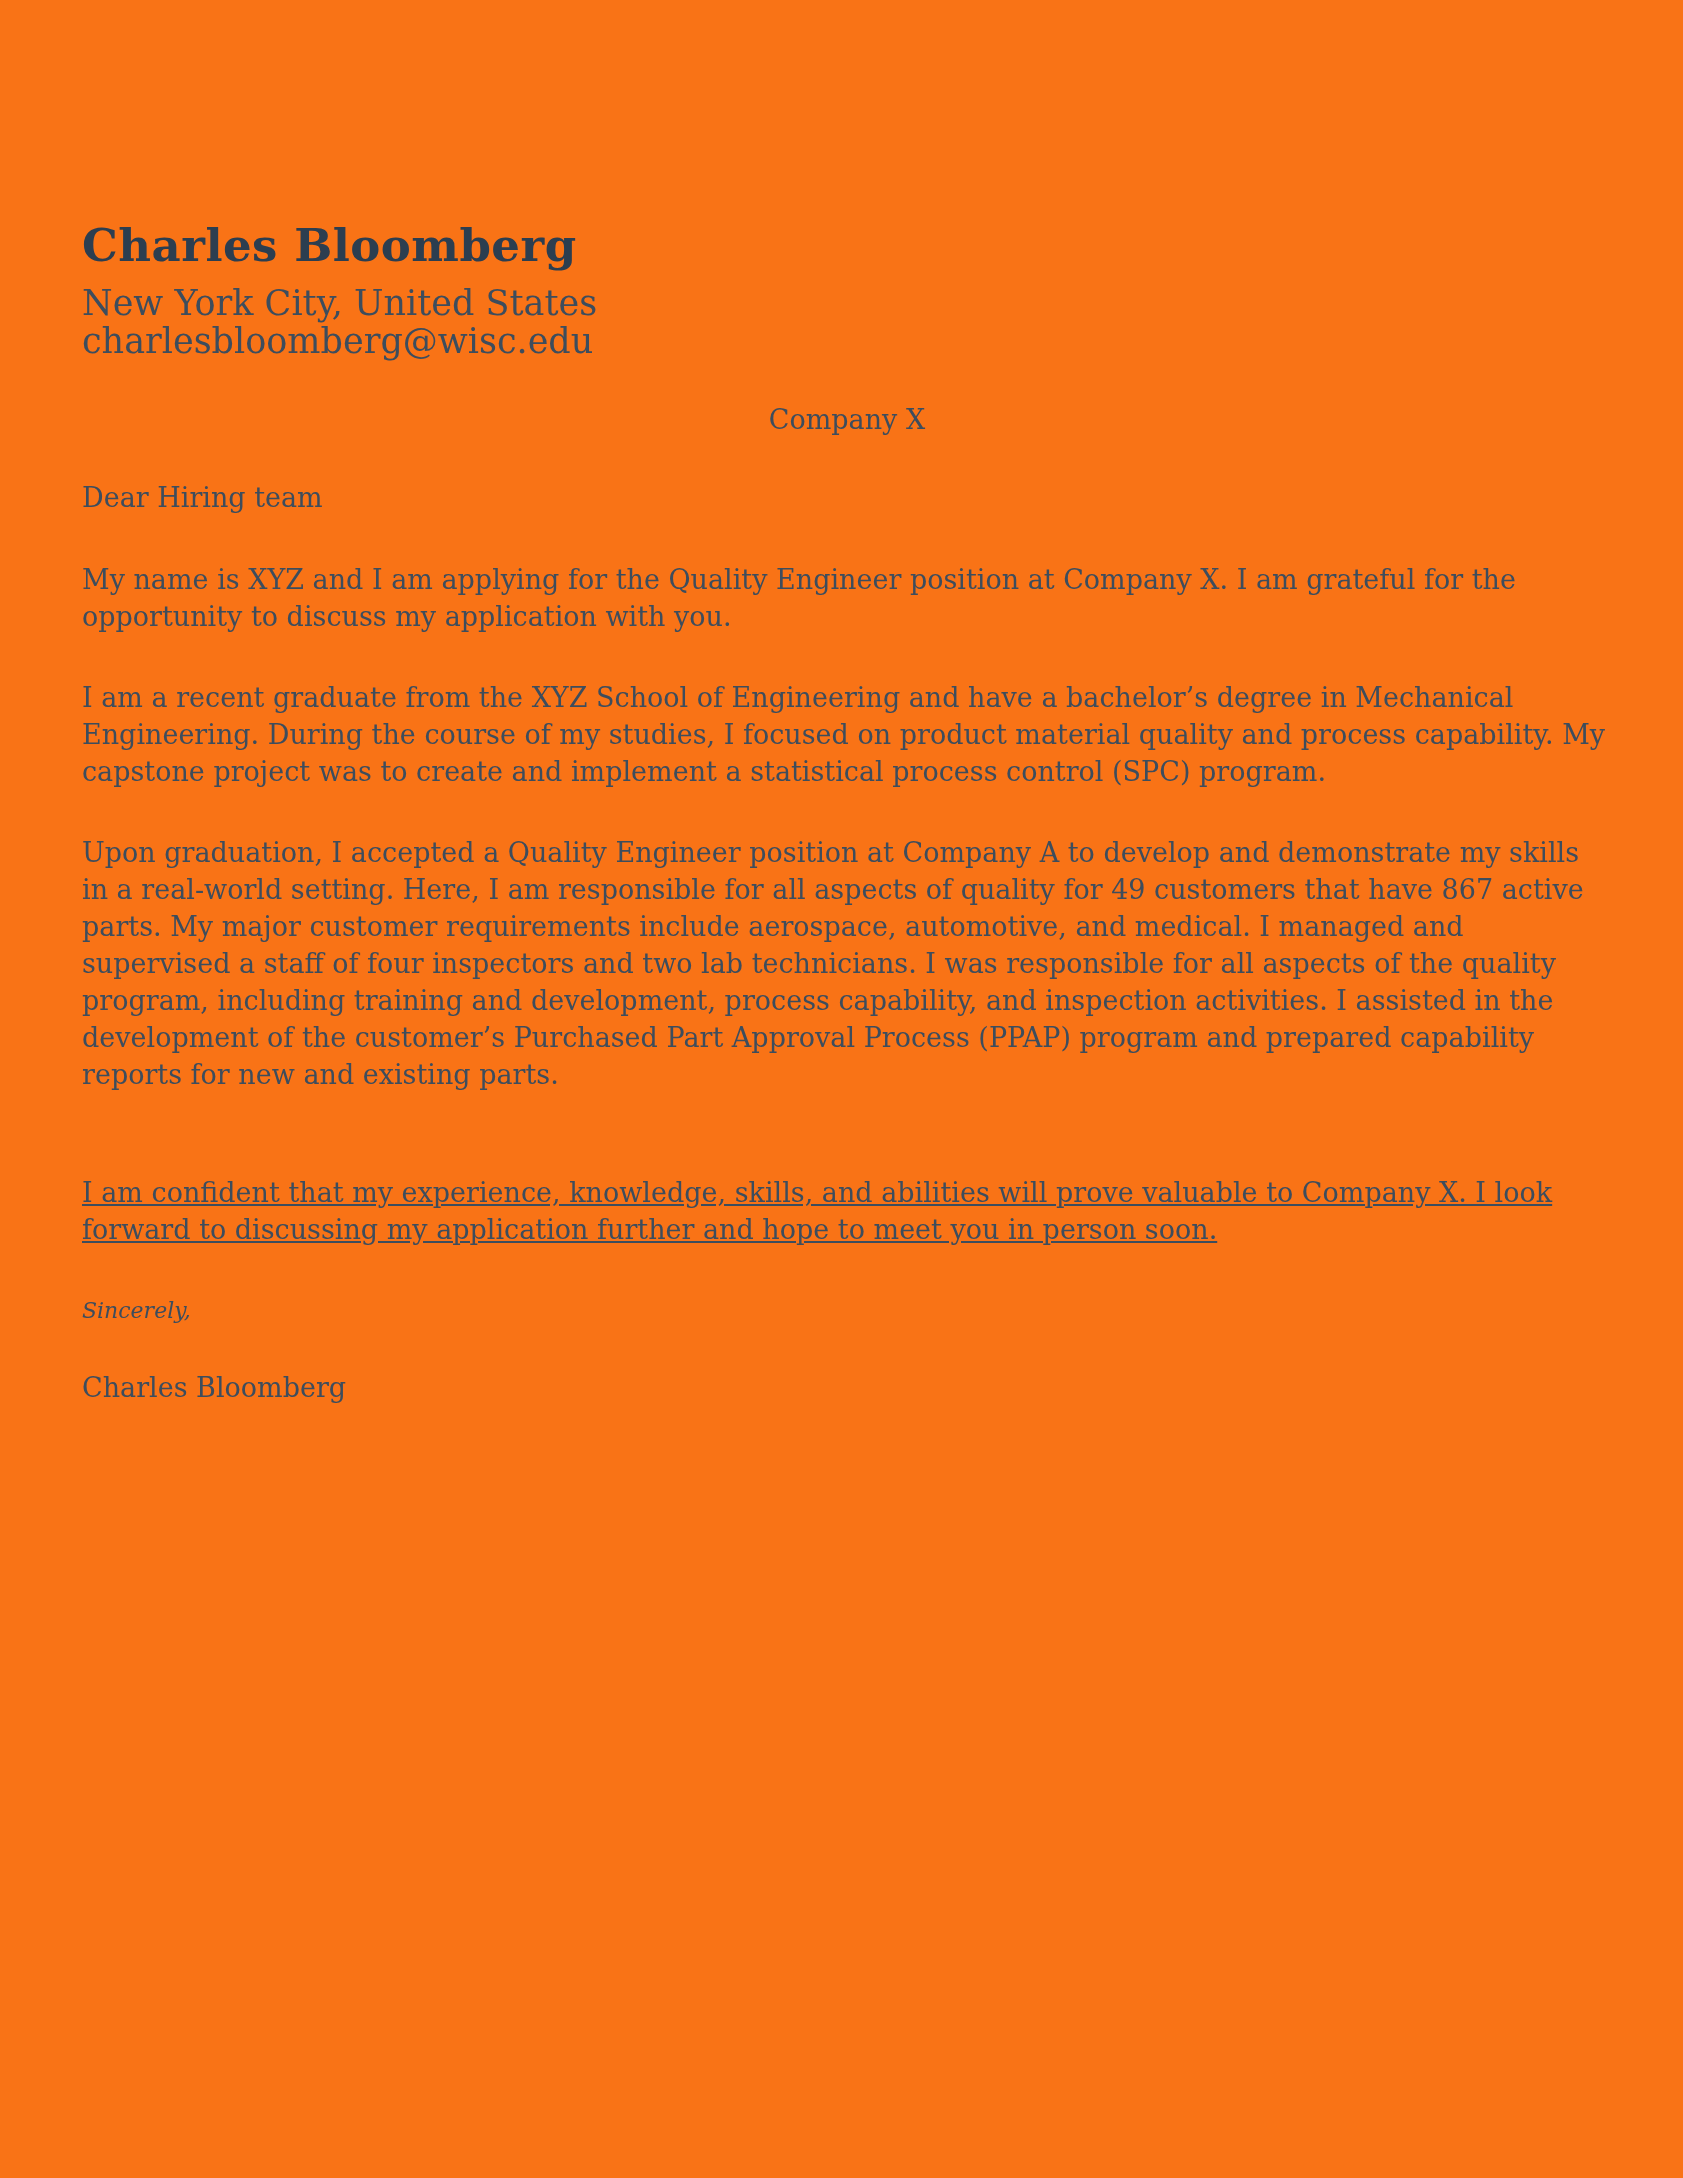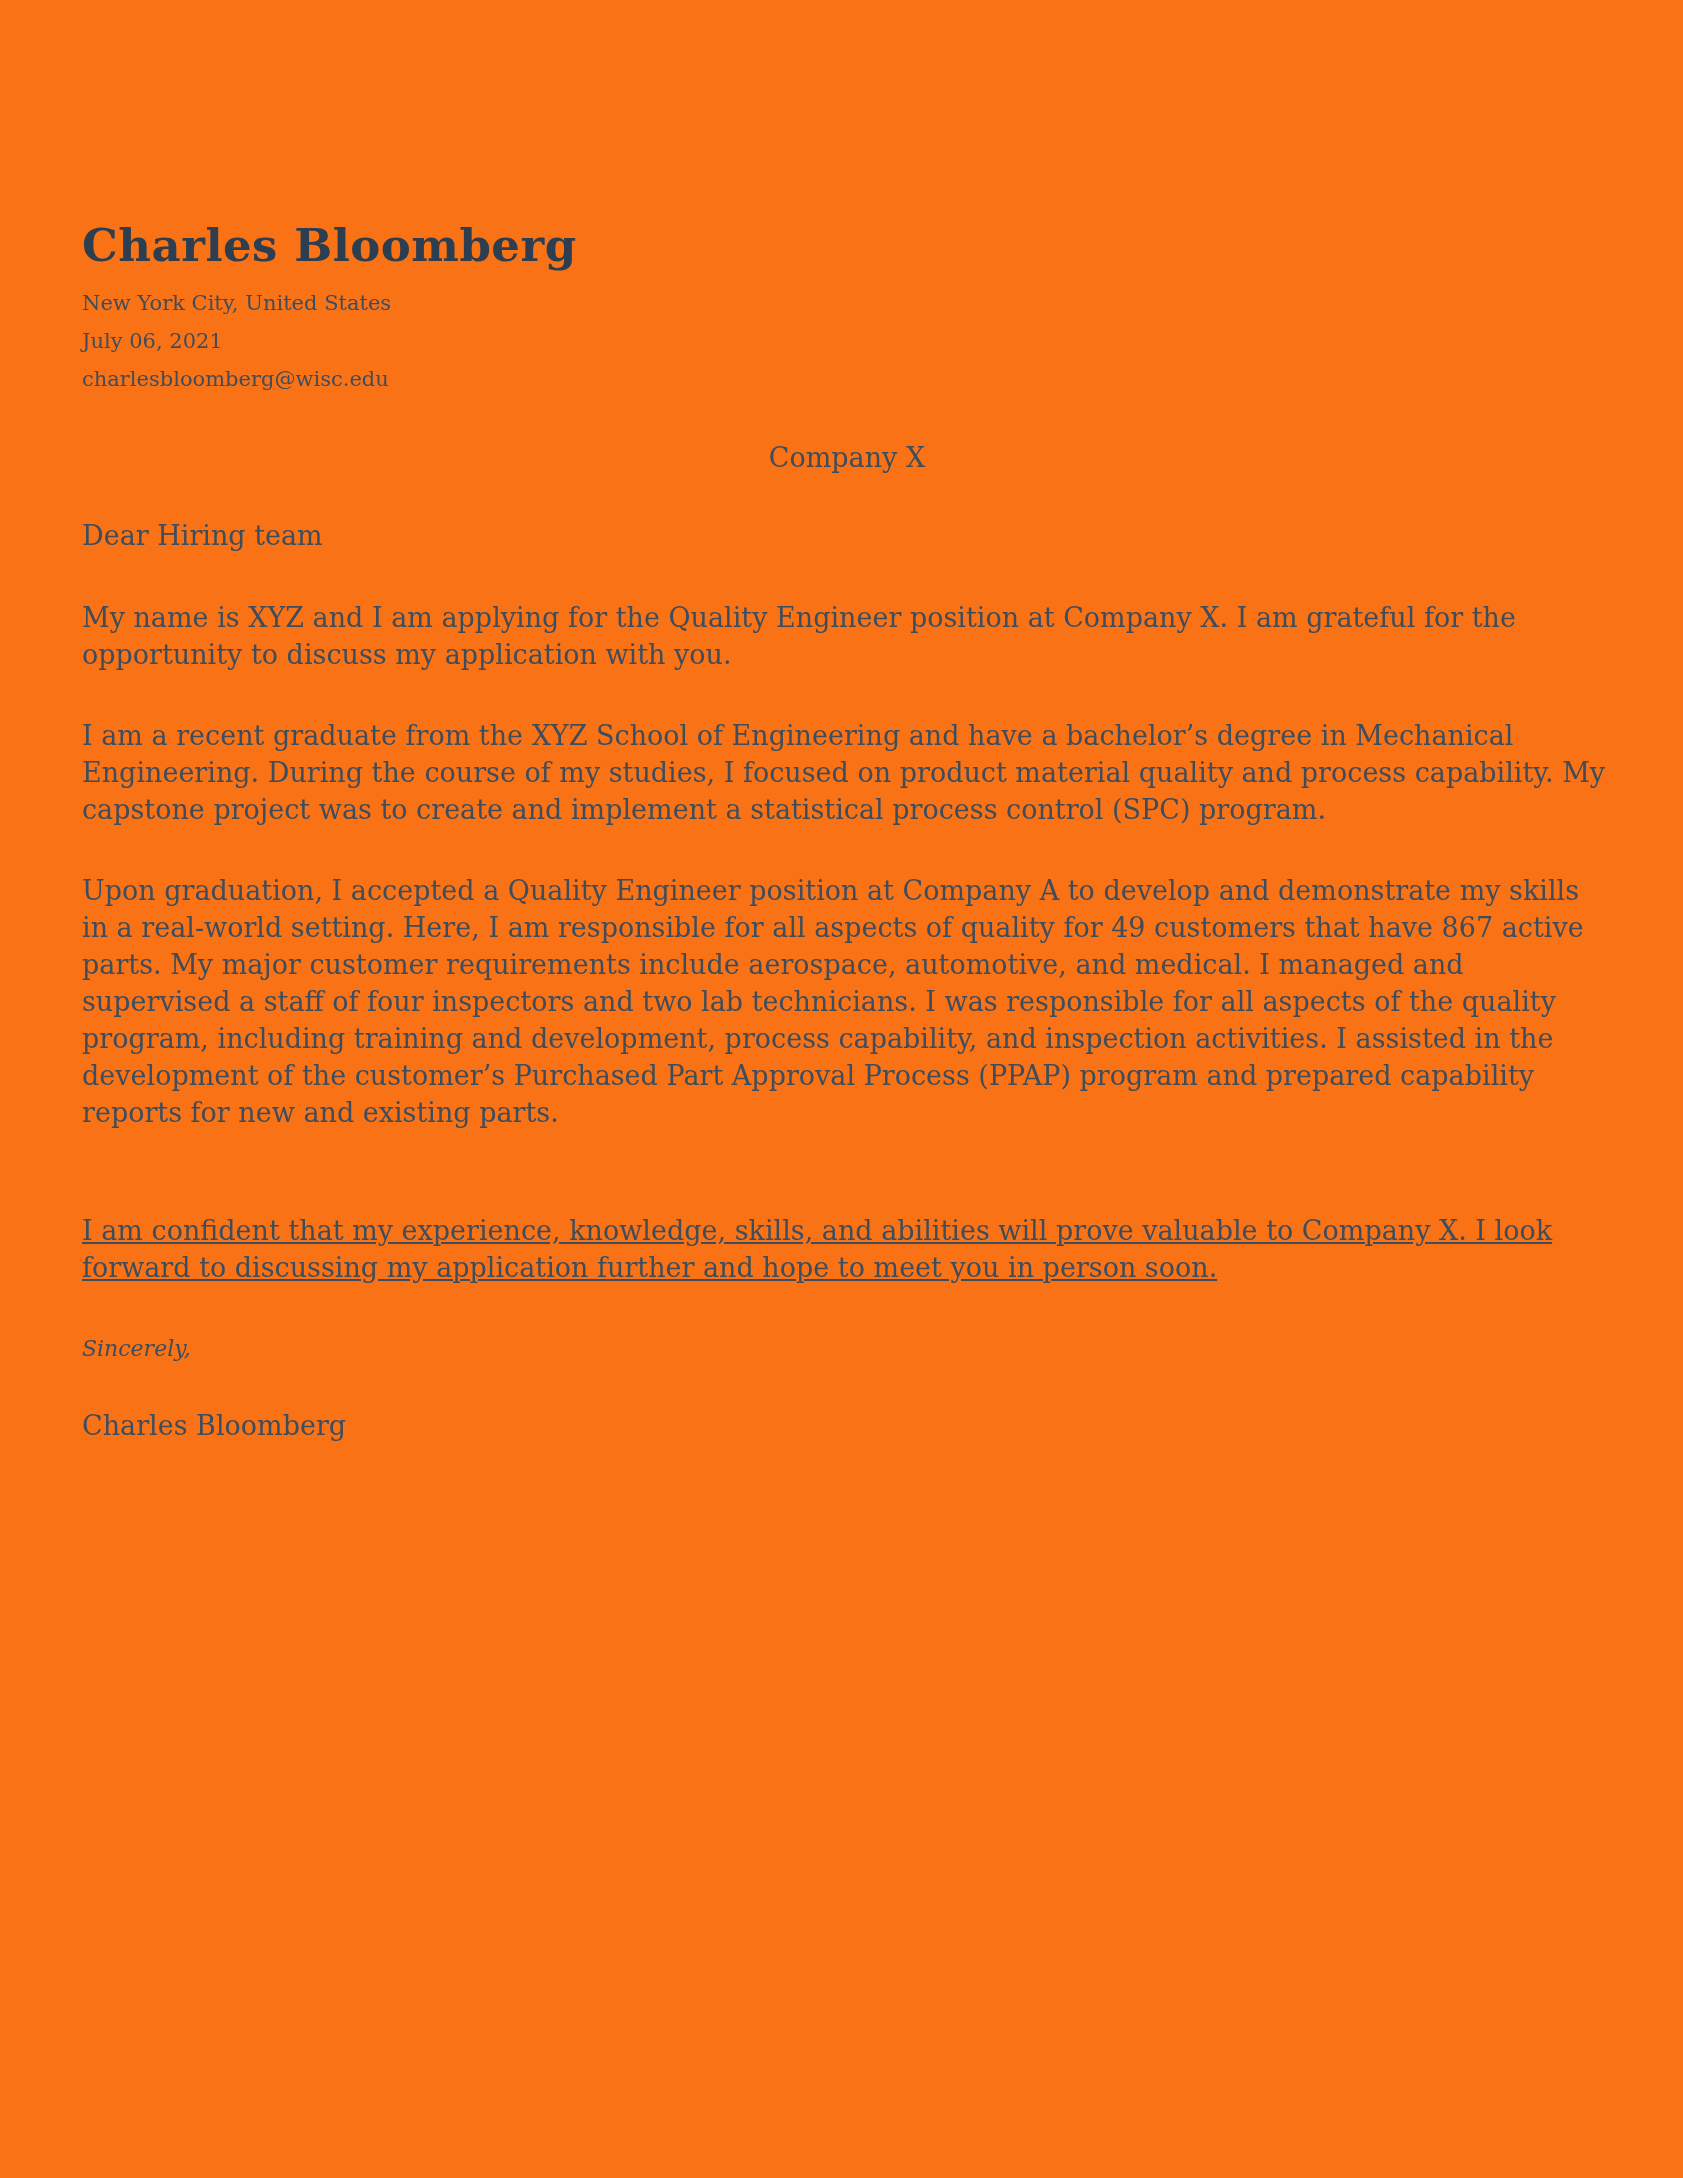--- a/index.html
+++ b/index.html
@@ -26,21 +26,21 @@
   }
   .sender-name {
     font-size: 45px;
     font-weight: 700;
     color: #2c3e50;
     line-height: 1.15;
     margin: 0 0 12px 0;
     letter-spacing: 0.5px;
   }
   .contact-line {
-    font-size: 21px;
+    font-size: 35px;
     line-height: 38px;
     color: #3d4d5d;
     margin: 0;
   }
   .recipient {
     font-size: 27px;
     line-height: 38px;
     margin: 41px 0 0 0;
     text-align: center;
   }
@@ -74,21 +74,20 @@
 </head>
 <body>
 
 <div class="sheet">
   <div class="content">
 
     <h1 class="sender-name">Charles Bloomberg</h1>
 
     <p class="contact-line">New York City, United States</p>
 
-    <p class="contact-line">July 06, 2021</p>
 
     <p class="contact-line">charlesbloomberg@wisc.edu</p>
 
     <p class="recipient">Company X</p>
 
     <p class="salutation">Dear Hiring team</p>
 
     <p class="para">My name is XYZ and I am applying for the Quality Engineer position at Company X. I am grateful for the opportunity to discuss my application with you.</p>
 
     <p class="para">I am a recent graduate from the XYZ School of Engineering and have a bachelor’s degree in Mechanical Engineering. During the course of my studies, I focused on product material quality and process capability. My capstone project was to create and implement a statistical process control (SPC) program.</p>

